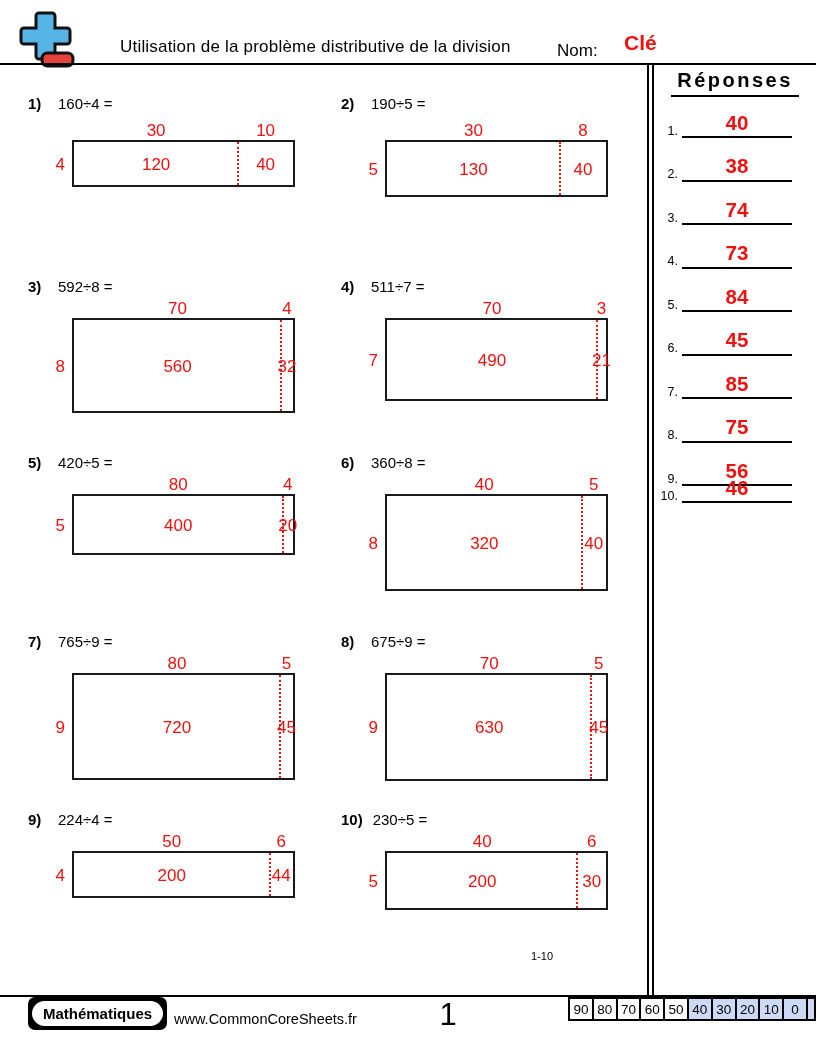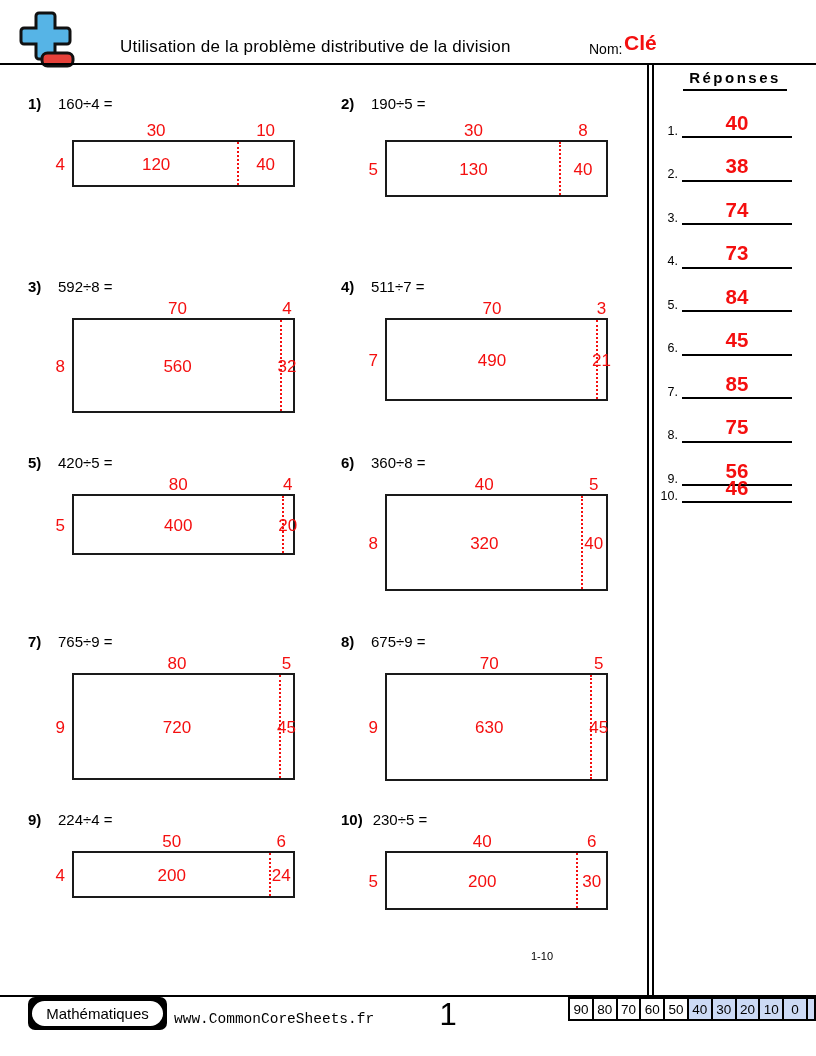--- a/index.html
+++ b/index.html
@@ -3,30 +3,30 @@
 <meta charset="utf-8">
 <style>
   html,body{margin:0;padding:0;background:#fff;}
   .page{position:relative;width:816px;height:1056px;background:#fff;overflow:hidden;
         font-family:"Liberation Sans",sans-serif;color:#000;
         --red:#f40f0f;--ink:#000;--score-blue:#ccdaf5;--logo-blue:#56b4e6;--logo-red:#e6413a;}
 
   
   .logo{position:absolute;left:14px;top:10px;width:62px;height:60px;}
   .page-title{position:absolute;left:120px;top:37px;font-size:17px;font-weight:500;letter-spacing:.2px;}
-  .name-label{position:absolute;left:557px;top:41px;font-size:14px;margin-left:32px;}
+  .name-label{position:absolute;left:557px;top:41px;font-size:17px;}
   .name-value{position:absolute;left:624px;top:31px;font-size:21px;font-weight:bold;color:var(--red);}
   .header-rule{position:absolute;left:0;top:63px;width:816px;height:2px;background:var(--ink);}
   .instruction{position:absolute;left:10px;top:68px;width:630px;font-size:14.5px;font-weight:bold;}
 
   
   .divider-double{position:absolute;left:647px;top:64px;width:7px;height:931px;box-sizing:border-box;
                   border-left:2px solid var(--ink);border-right:2px solid var(--ink);}
   .answers-title{position:absolute;left:660px;top:69px;width:150px;text-align:center;}
-  .answers-title span{display:inline-block;font-size:15px;font-weight:bold;letter-spacing:2.5px;
+  .answers-title span{display:inline-block;font-size:20px;font-weight:bold;letter-spacing:2.5px;
                       border-bottom:2px solid var(--ink);padding:0 6px 3px 6px;text-align:right;}
   .ans-row{position:absolute;left:656px;width:152px;height:34px;display:flex;align-items:flex-end;}
   .ans-num{width:22px;text-align:right;font-size:12.5px;margin-right:4px;line-height:1.15;}
   .ans-line{width:110px;border-bottom:2px solid var(--ink);text-align:center;}
   .ans-val{display:block;font-size:20.5px;font-weight:bold;color:var(--red);line-height:1;padding-bottom:3px;}
 
   
   .problem{position:absolute;width:300px;}
   .p-head{display:flex;gap:10px;font-size:15px;line-height:1.1;}
   .p-num{font-weight:bold;min-width:20px;}
@@ -35,22 +35,22 @@
   .lbl.top{bottom:calc(100% + 3px);transform:translateX(-50%);}
   .lbl.prod{top:50%;transform:translate(-50%,-50%);}
   .lbl.divisor{right:calc(100% + 9px);top:50%;transform:translateY(-50%);}
   .dash{position:absolute;top:0;bottom:0;width:0;border-left:2px dotted var(--red);}
 
   
   .footer-rule{position:absolute;left:0;top:995px;width:816px;height:2px;background:var(--ink);}
   .brand-box{position:absolute;left:28px;top:997px;width:139px;height:33px;background:#000;border-radius:7px;}
   .brand-pill{position:absolute;left:2px;top:2px;right:2px;bottom:2px;background:#fff;border:2px solid #000;
               border-radius:15px;display:flex;align-items:center;justify-content:center;
-              font-size:15px;font-weight:normal;}
-  .website{position:absolute;left:174px;top:1011px;font-size:14.5px;font-family:Liberation Mono, monospace;}
+              font-size:15px;font-weight:bold;}
+  .website{position:absolute;left:174px;top:1011px;font-size:14.5px;}
   .page-number{position:absolute;left:428px;top:997px;width:40px;text-align:center;font-size:31px;font-weight:500;}
   .score-label{position:absolute;left:531px;top:950px;font-size:11px;}
   .score-table{position:absolute;left:568px;top:997px;width:248px;height:24px;box-sizing:border-box;
                border:2px solid var(--ink);display:flex;background:var(--score-blue);}
   .score-cell{flex:1;display:flex;align-items:center;justify-content:center;font-size:13.5px;
               background:#fff;border-left:2px solid var(--ink);}
   .score-cell:first-child{border-left:none;}
   .score-cell.blue{background:var(--score-blue);}
   .score-fill{width:6px;background:var(--score-blue);border-left:2px solid var(--ink);}
 </style>
@@ -268,21 +268,21 @@
   <div class="problem" style="left: 28px; top: 812px;">
     <div class="p-head">
       <span class="p-num">9)</span>
       <span class="p-eq">224÷4 =</span>
     </div>
     <div class="p-rect" style="top: 39px; height: 47px;">
       <span class="lbl top t" style="left: 44.6429%;">50</span>
       <span class="lbl top o" style="left: 94.6429%;">6</span>
       <span class="lbl divisor">4</span>
       <span class="lbl prod t" style="left: 44.6429%;">200</span>
-      <span class="lbl prod o" style="left: 94.6429%;">24</span>
+      <span class="lbl prod o" style="left: 94.6429%;">44</span>
       <span class="dash" style="left: calc(89.2857% - 1px);"></span>
     </div>
   </div>
 
   <div class="problem" style="left: 341px; top: 812px;">
     <div class="p-head">
       <span class="p-num">10)</span>
       <span class="p-eq">230÷5 =</span>
     </div>
     <div class="p-rect" style="top: 39px; height: 59px;">

